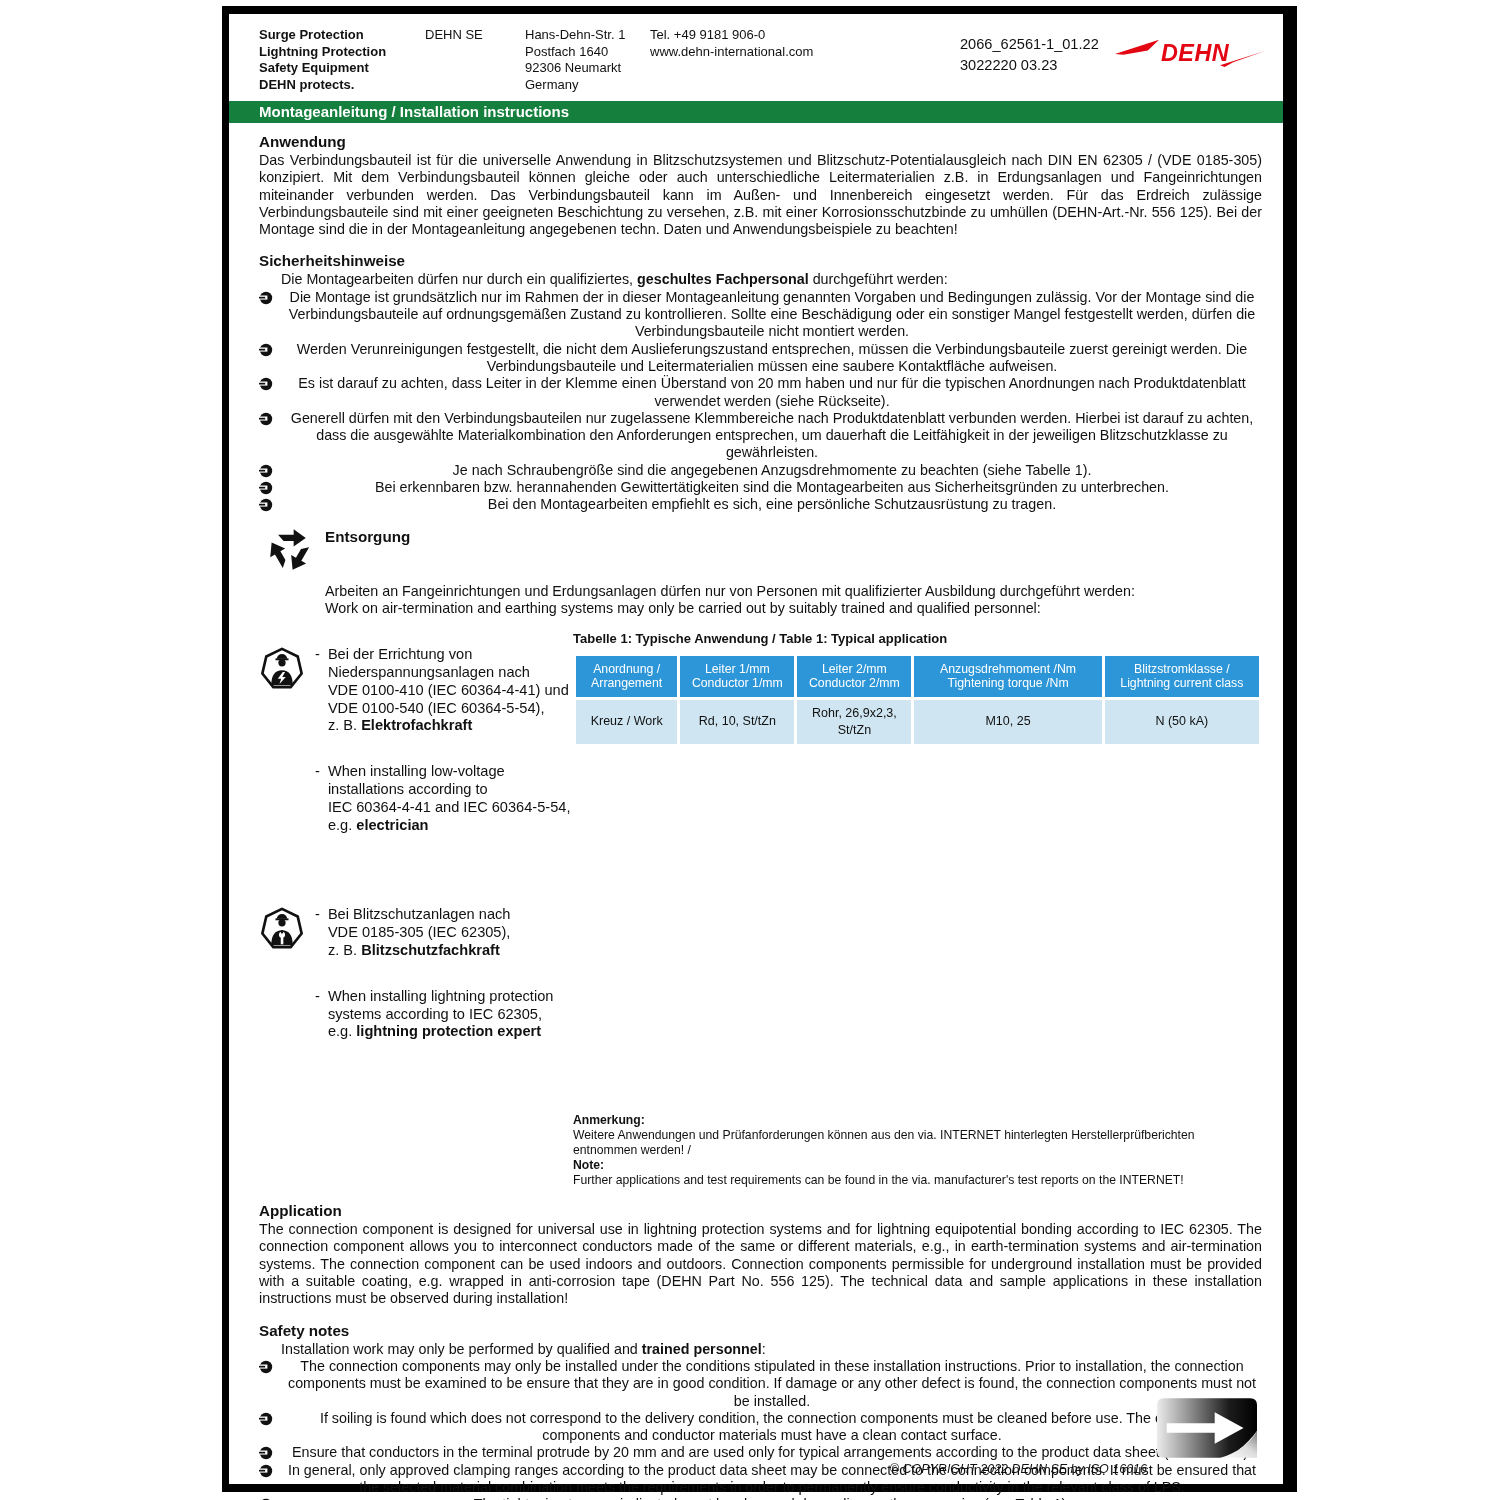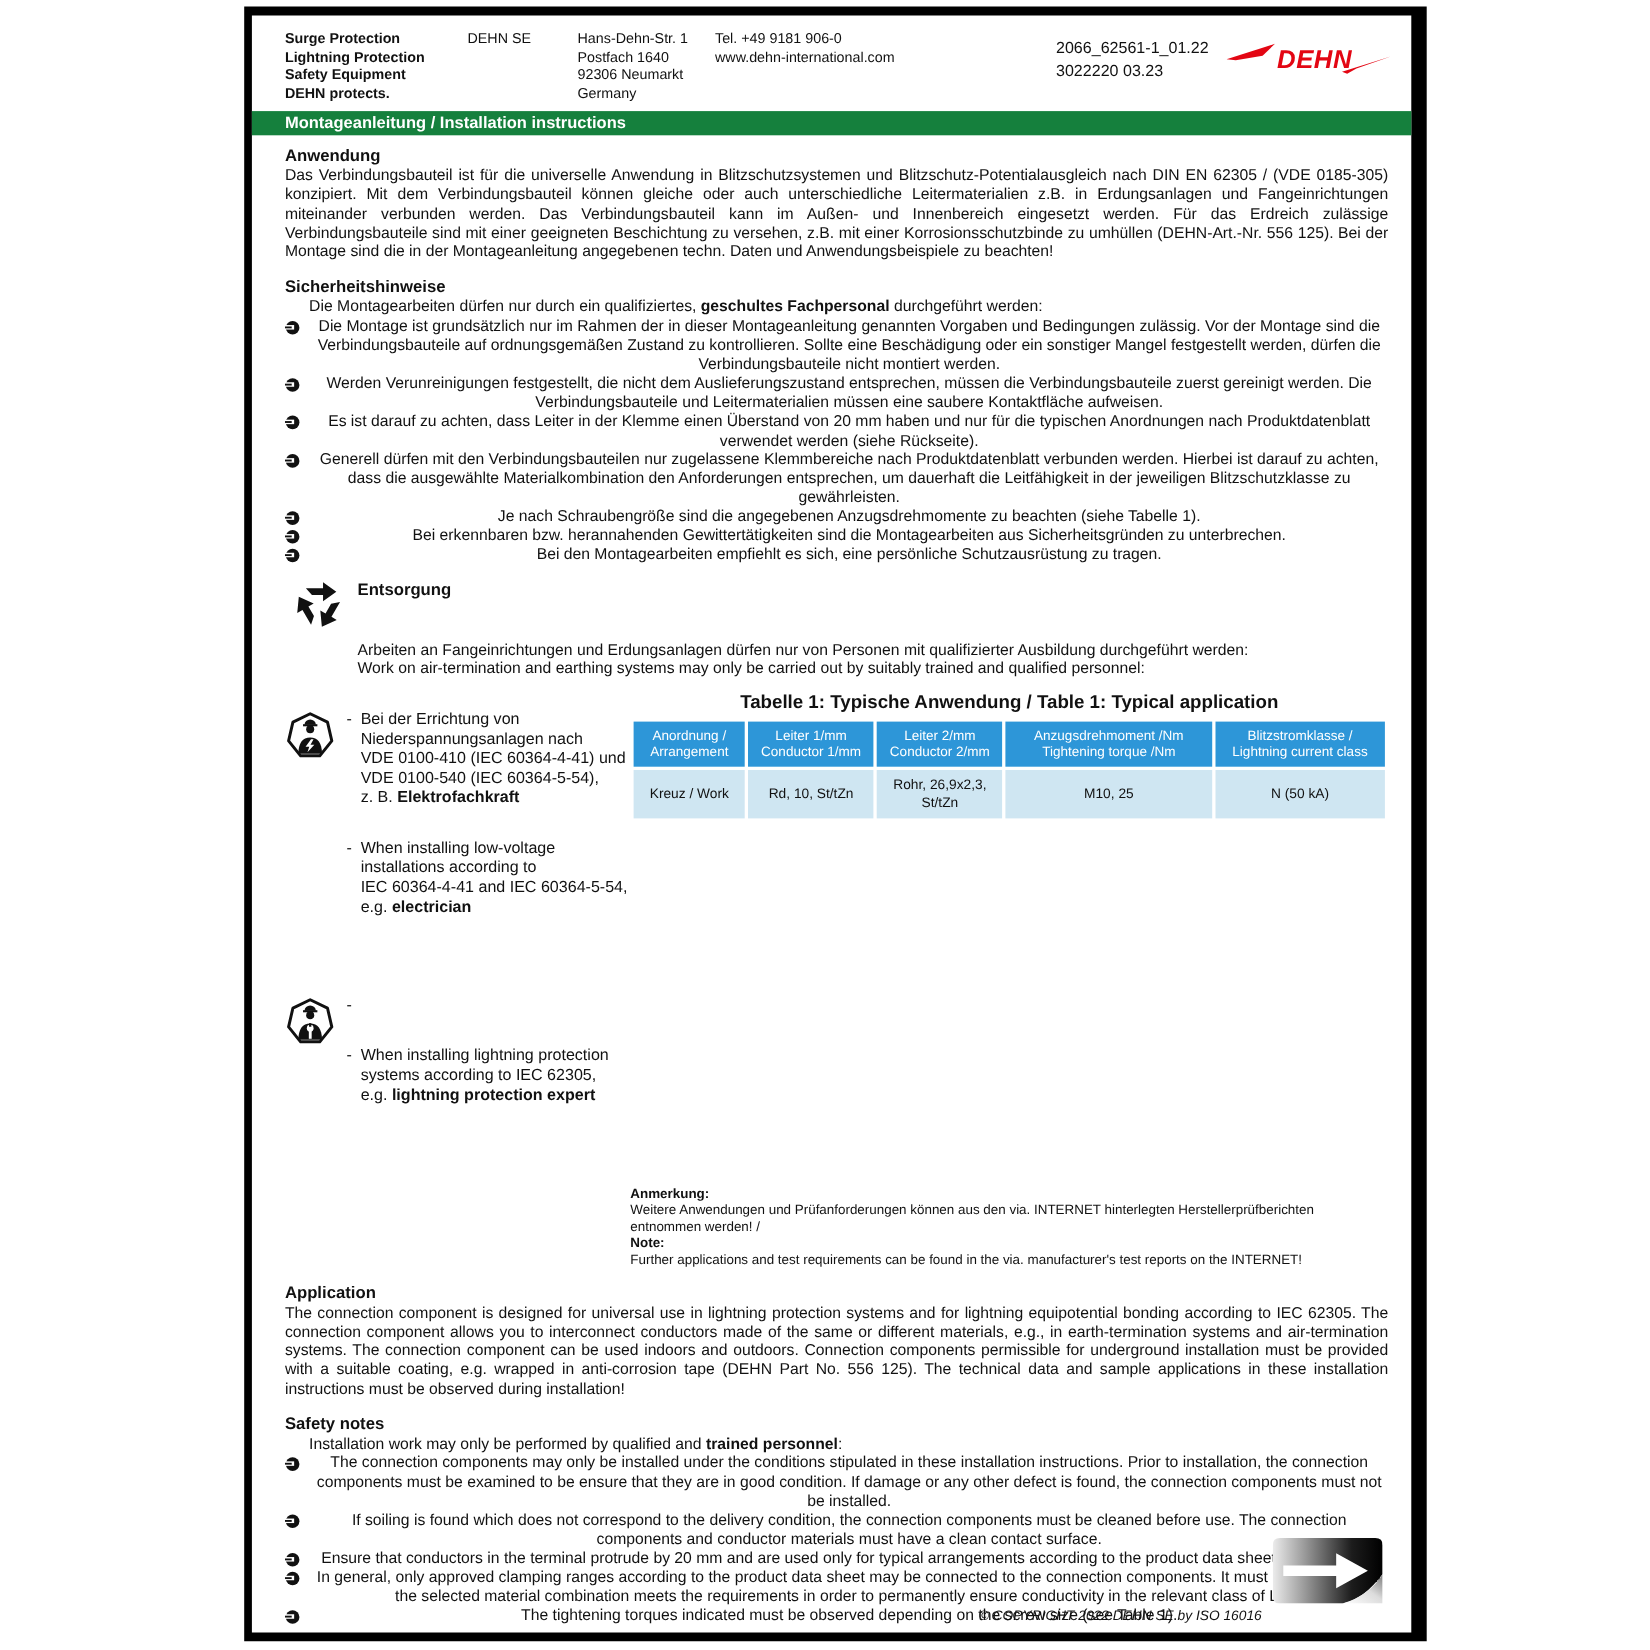--- a/index.html
+++ b/index.html
@@ -28,21 +28,21 @@
   .b-tx{flex:1;margin:0;}
   
   .rec-row{display:flex;align-items:flex-start;margin-top:14px;}
   .rec-ic{flex:0 0 44px;width:44px;height:44px;margin-left:9px;color:#111;}
   .rec-tx{margin-left:13px;}
   .personnel{margin-left:66px;margin-top:11px;}
   
   .twocol{display:flex;margin-top:13px;}
   .qual-col{width:314px;box-sizing:border-box;padding-top:16px;}
   .tbl-col{flex:1;}
-  .tbl-title{text-align:center;font-weight:bold;font-size:17px;margin:0 0 5px 0;}
+  .tbl-title{font-weight:bold;font-size:13px;margin:0 0 5px 0;}
   table.tbl{width:100%;border-collapse:separate;border-spacing:3px 3px;table-layout:fixed;}
   table.tbl th{background:#2d96d8;color:#fff;font-weight:normal;font-size:12.3px;line-height:14.5px;padding:6px 2px;}
   table.tbl td{background:#cfe6f2;color:#111;font-size:12.5px;text-align:center;padding:5px 2px;}
   .qual-entry{display:flex;margin-bottom:72px;}
   .hepta{flex:0 0 46px;width:46px;height:46px;margin-right:10px;color:#111;}
   .q-texts{font-size:14.6px;line-height:17.8px;}
   .q-block{display:flex;}
   .q-block + .q-block{margin-top:28px;}
   .dash{margin-right:8px;}
   .prelines{white-space:pre-line;}
@@ -241,20 +241,25 @@
           </div>
         </div>
 
         <div class="qual-entry">
           <svg class="hepta">
               <use href="#i-lpexpert"></use>
             </svg>
           <div class="q-texts">
             <div class="q-block">
               <span class="dash">-</span>
+              <div>
+                <div class="prelines">Bei Blitzschutzanlagen nach
+VDE 0185-305 (IEC 62305),</div>
+                <div><span>z. B. </span><b>Blitzschutzfachkraft</b></div>
+              </div>
             </div>
             <div class="q-block">
               <span class="dash">-</span>
               <div>
                 <div class="prelines">When installing lightning protection
 systems according to IEC 62305,</div>
                 <div><span>e.g. </span><b>lightning protection expert</b></div>
               </div>
             </div>
           </div>

